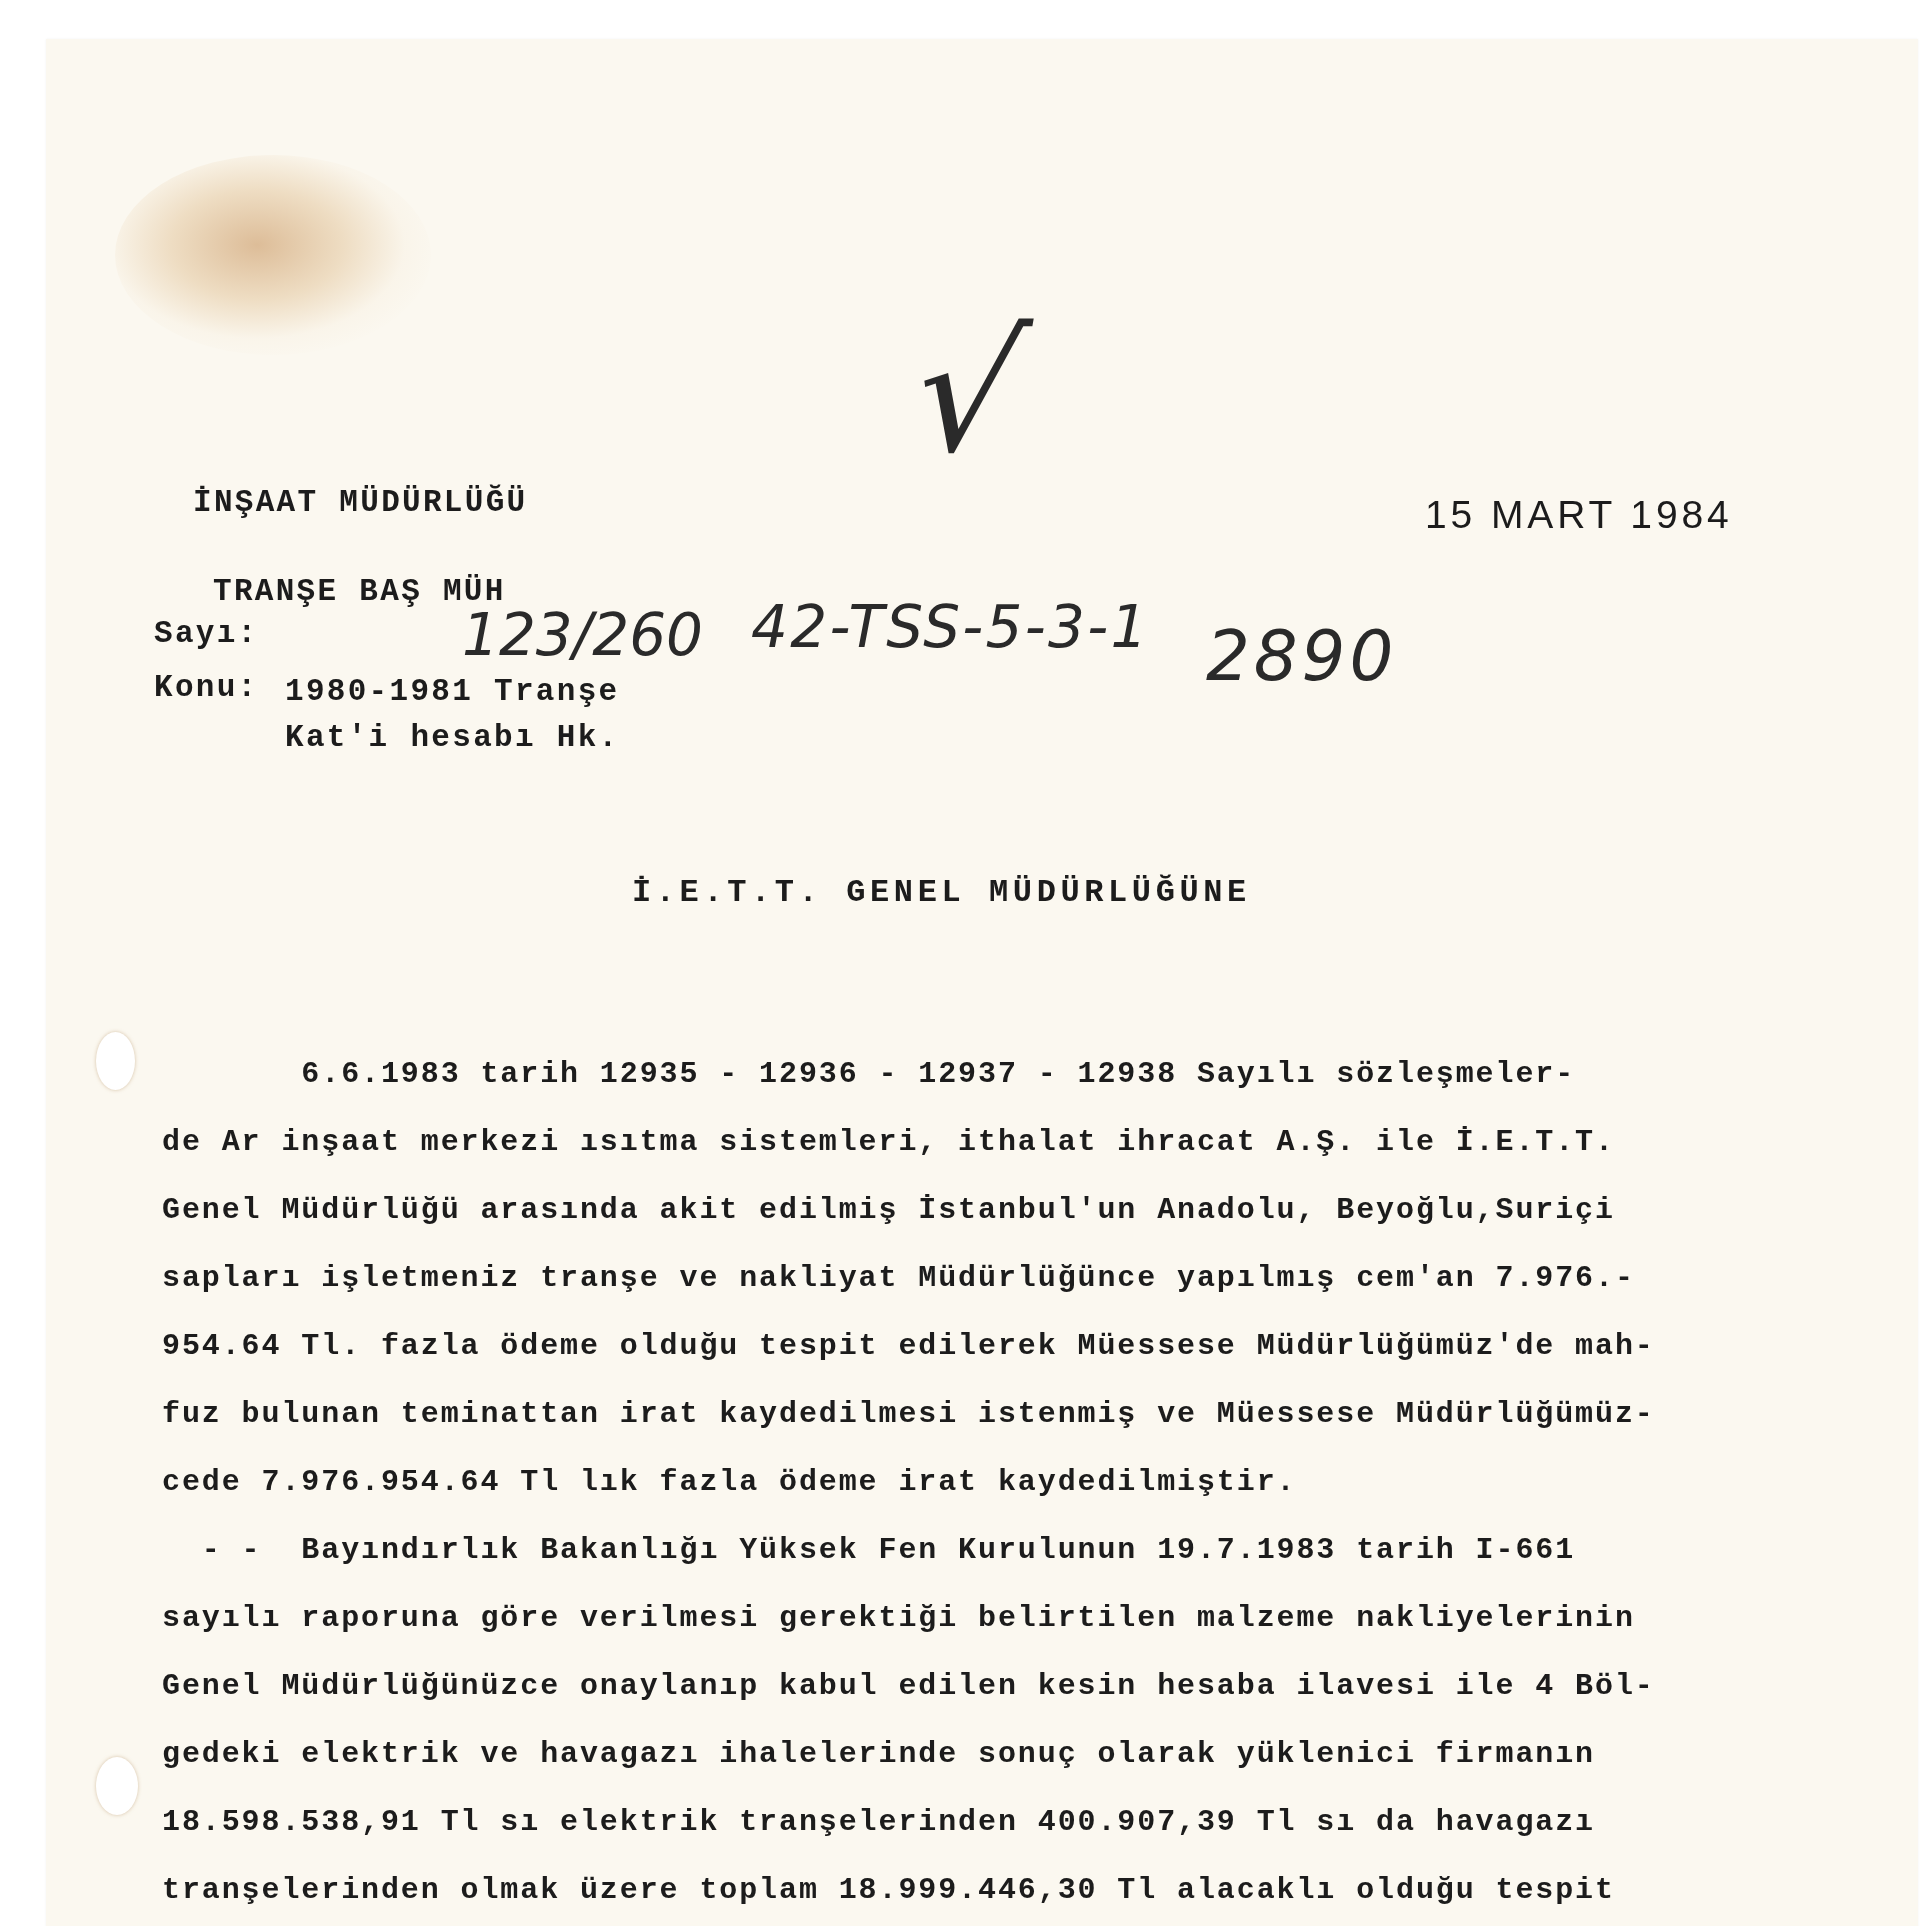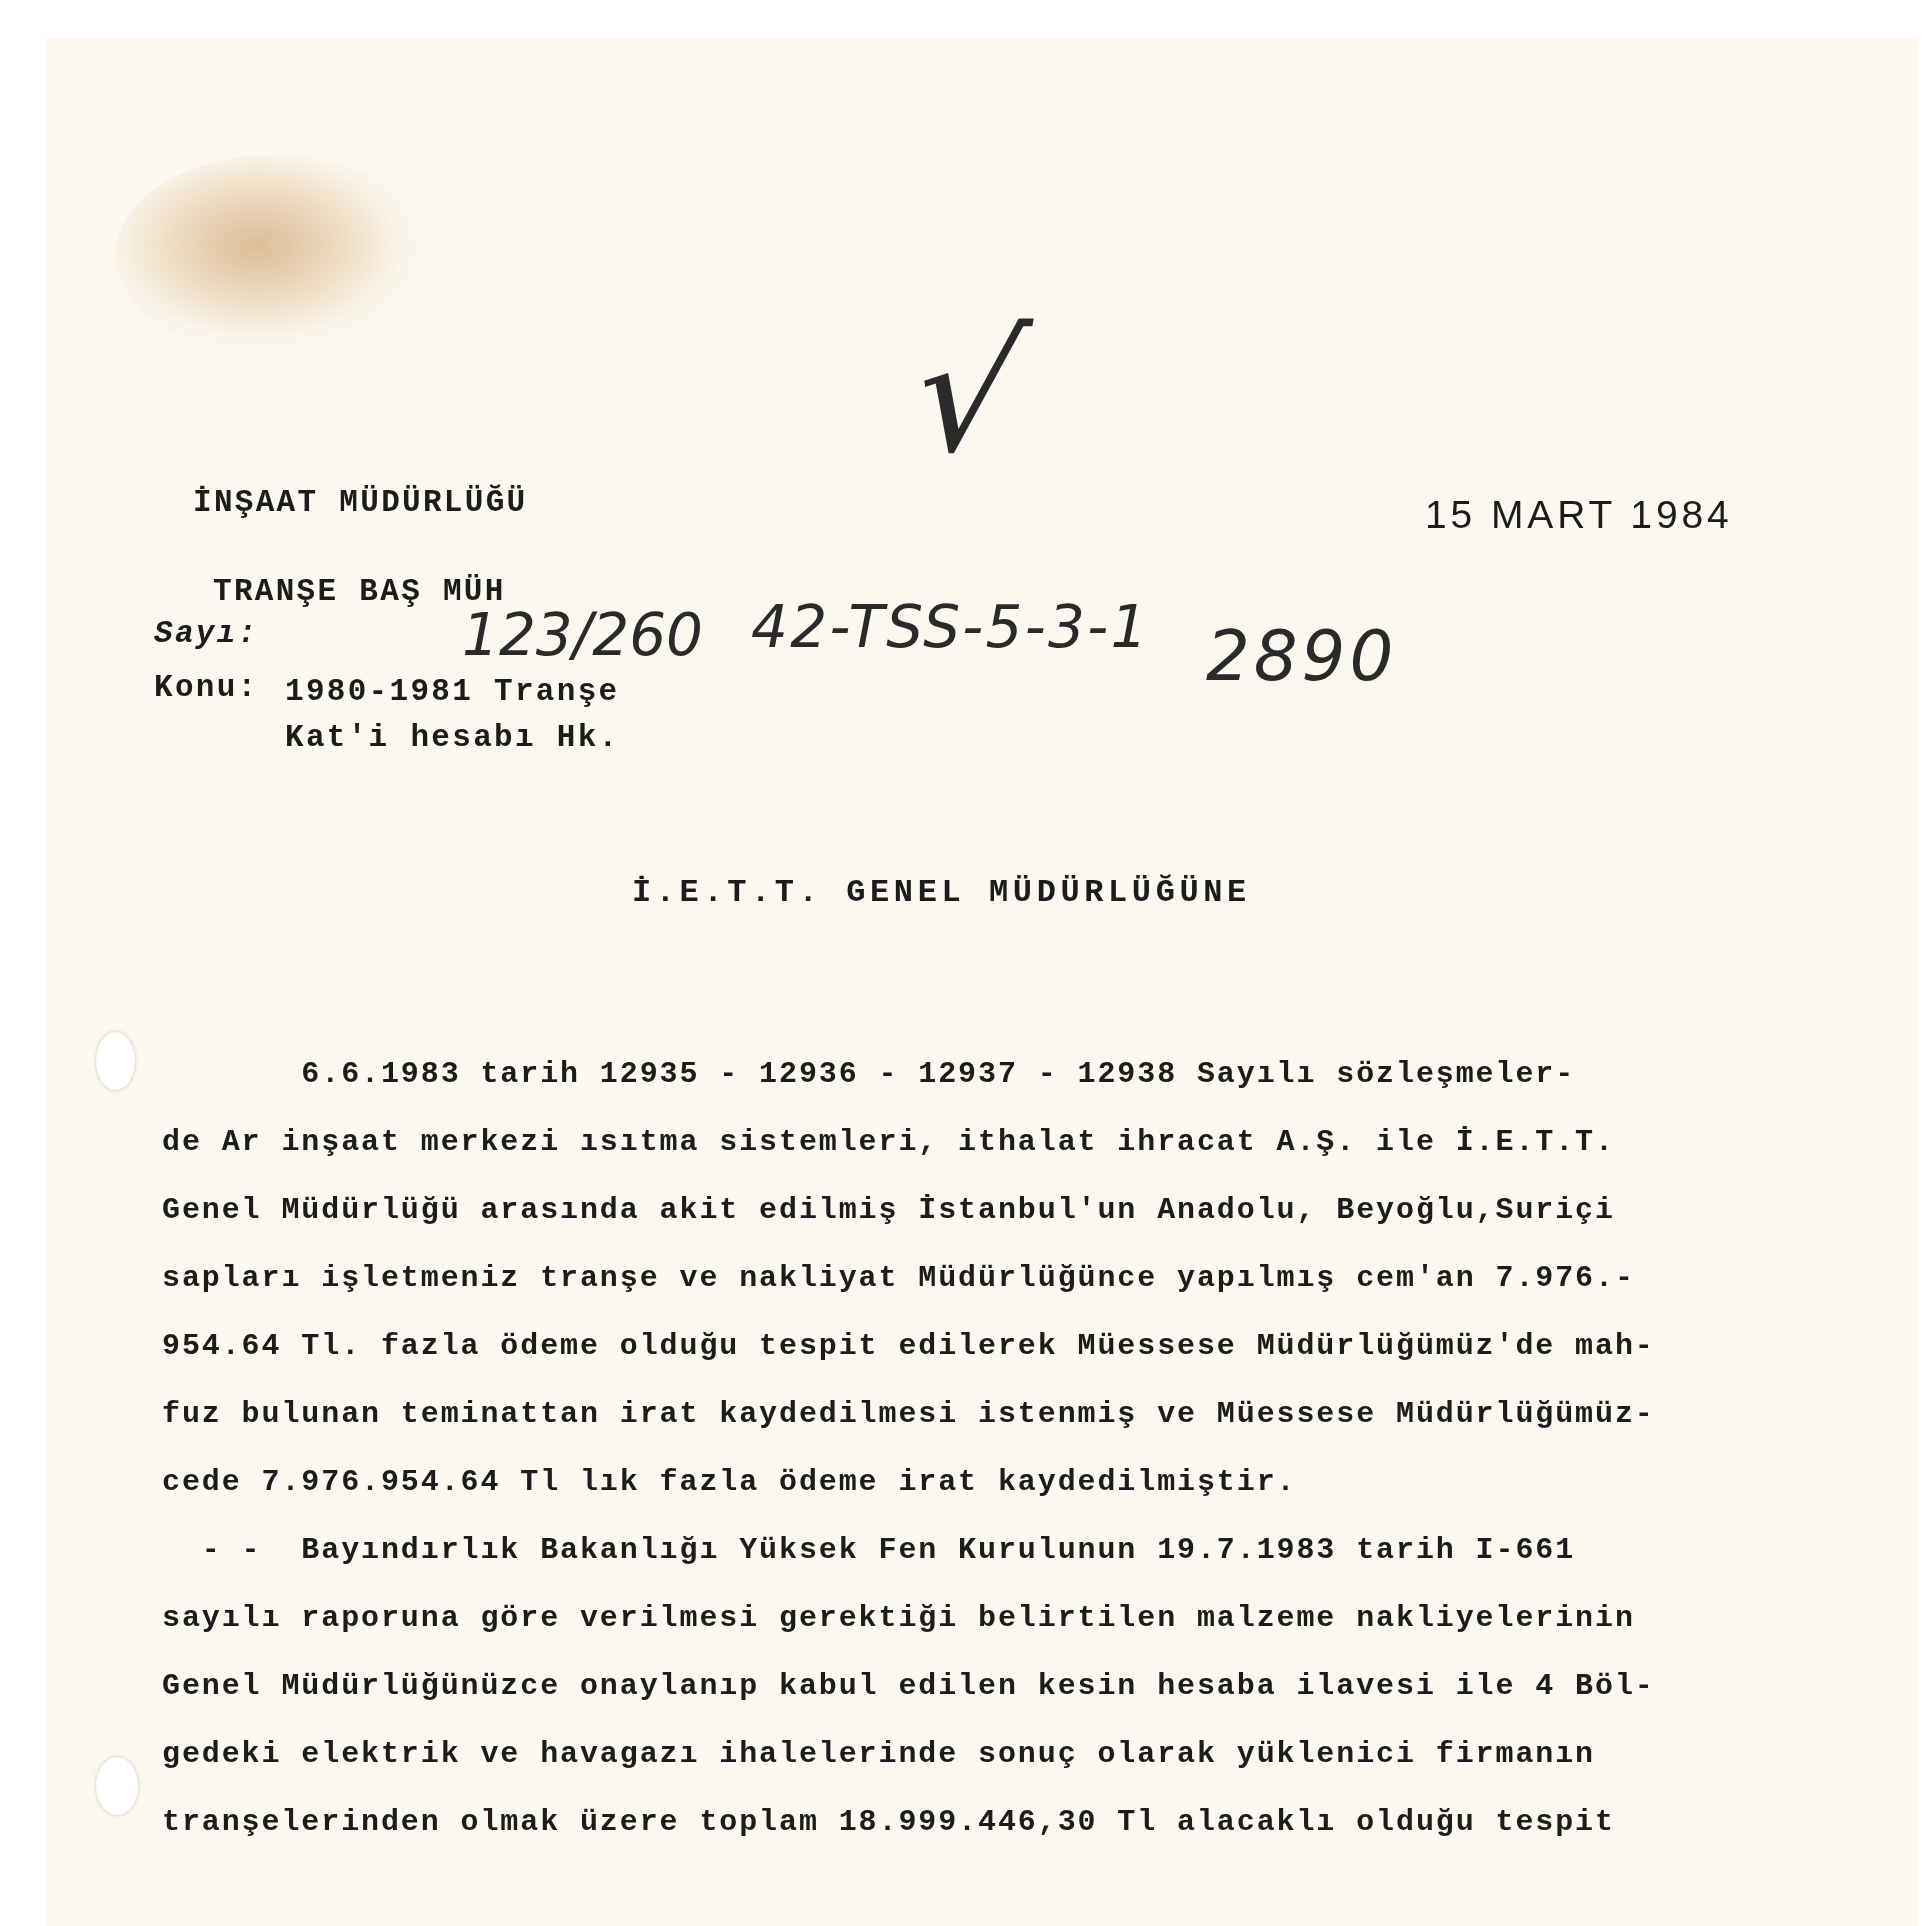--- a/index.html
+++ b/index.html
@@ -46,21 +46,21 @@
 <div class="hole" style="left:96px; top:1032px; width:39px; height:58px;"></div>
 <div class="hole" style="left:96px; top:1757px; width:42px; height:58px;"></div>
 
 <div class="abs hand" style="left:917px; top:300px; font-size:162px; font-style:normal; transform:skewX(-10deg);">√</div>
 
 <div class="abs type" style="left:193px; top:485px;">İNŞAAT MÜDÜRLÜĞÜ</div>
 <div class="abs type" style="left:1425px; top:493px; font-family:'Liberation Sans',sans-serif; font-weight:normal; font-size:39px; letter-spacing:3.9px;">15 MART 1984</div>
 
 <div class="abs type" style="left:193px; top:574px;margin-left:20px;">TRANŞE BAŞ MÜH</div>
 
-<div class="abs type" style="left:154px; top:616px;font-style:italic;">Sayı:</div>
+<div class="abs type" style="left:154px; top:616px;">Sayı:</div>
 <div class="abs hand" style="left:462px; top:601px; font-size:58px;">123/260</div>
 <div class="abs hand" style="left:751px; top:593px; font-size:58px; letter-spacing:2.3px;">42-TSS-5-3-1</div>
 <div class="abs hand" style="left:1206px; top:616px; font-size:69px; letter-spacing:3.9px;text-align:right;">2890</div>
 
 <div class="abs type" style="left:154px; top:670px;">Konu:</div>
 <div class="abs type" style="left:285px; top:674px;">1980-1981 Tranşe</div>
 <div class="abs type" style="left:285px; top:720px;">Kat'i hesabı Hk.</div>
 
 <div class="abs heading" style="left:632px; top:874px;">İ.E.T.T. GENEL MÜDÜRLÜĞÜNE</div>
 
@@ -72,18 +72,19 @@
     <p>sapları işletmeniz tranşe ve nakliyat Müdürlüğünce yapılmış cem'an 7.976.-</p>
     <p>954.64 Tl. fazla ödeme olduğu tespit edilerek Müessese Müdürlüğümüz'de mah-</p>
     <p>fuz bulunan teminattan irat kaydedilmesi istenmiş ve Müessese Müdürlüğümüz-</p>
     <p>cede 7.976.954.64 Tl lık fazla ödeme irat kaydedilmiştir.</p>
   </div>
   <div>
     <p>  - -  Bayındırlık Bakanlığı Yüksek Fen Kurulunun 19.7.1983 tarih I-661</p>
     <p>sayılı raporuna göre verilmesi gerektiği belirtilen malzeme nakliyelerinin</p>
     <p>Genel Müdürlüğünüzce onaylanıp kabul edilen kesin hesaba ilavesi ile 4 Böl-</p>
     <p>gedeki elektrik ve havagazı ihalelerinde sonuç olarak yüklenici firmanın</p>
+    <p>18.598.538,91 Tl sı elektrik tranşelerinden 400.907,39 Tl sı da havagazı</p>
     <p>tranşelerinden olmak üzere toplam 18.999.446,30 Tl alacaklı olduğu tespit</p>
 
   </div>
 
 </div>
 
 
 </body></html>

